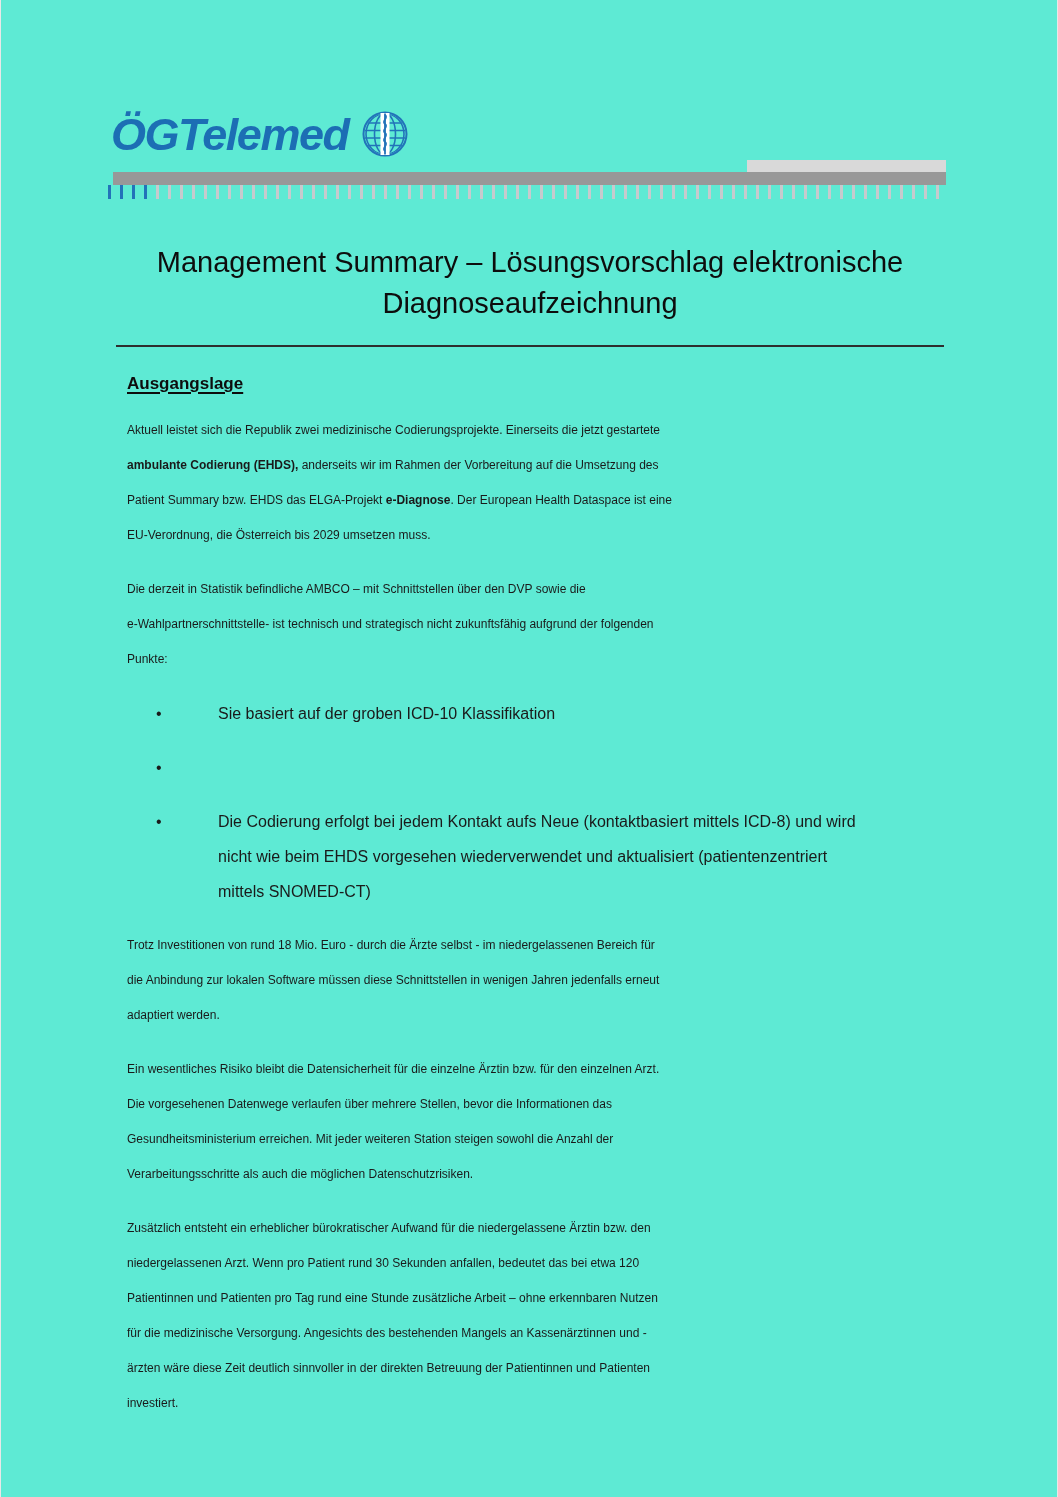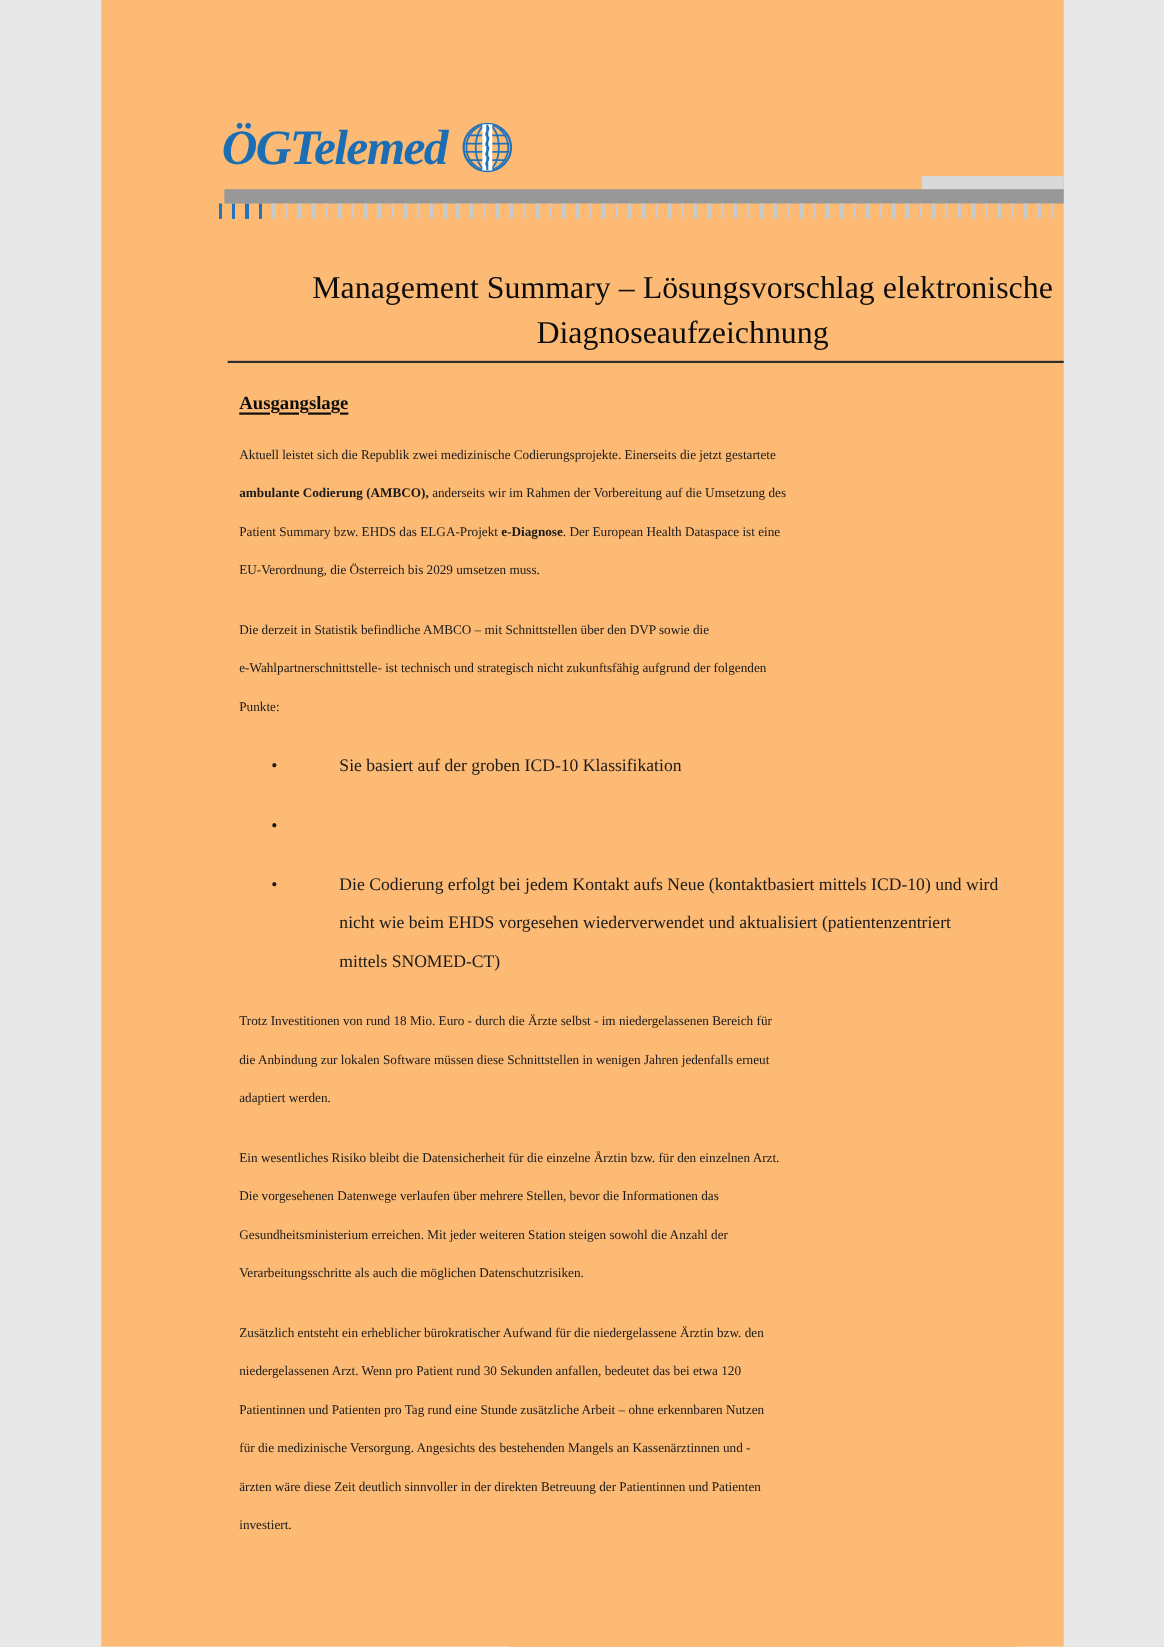--- a/index.html
+++ b/index.html
@@ -1,20 +1,20 @@
 <!DOCTYPE html>
 <html lang="de"><head>
 <meta charset="utf-8">
 <style>
   html,body{margin:0;padding:0;background:#e8e8e8;}
   .page{
     position:relative;
-    width:875px;height:1497px;
-    background:#fdba74;
-    font-family:Liberation Serif, serif;
+    width:1056px;height:1497px;
+    background:#5eead4;
+    font-family:Liberation Sans, sans-serif;
     color:#1a1a1a;
     overflow:hidden;
     margin:0 auto;
   }
   
   .logo-row{
     position:absolute;left:110px;top:109px;
     display:flex;align-items:center;gap:12px;
   }
   .logo-text{
@@ -47,21 +47,21 @@
     position:absolute;left:126px;top:240px;width:806px;
   }
   .doc-title{
     margin:2px -11px 0 -11px;
     font-size:29px;
     font-weight:normal;
     line-height:41px;
     text-align:center;
     color:#0d0d0d;
     white-space:pre-line;
-    padding-bottom:4px;
+    padding-bottom:21px;
     border-bottom:2px solid #2e2e2e;
   }
   .section-heading{
     margin:27px 0 0 0;
     font-size:17px;
     font-weight:bold;
     color:#0d0d0d;
     text-decoration:underline;
     text-decoration-thickness:2px;
     text-underline-offset:3px;
@@ -123,39 +123,39 @@
   </div>
 
   <div class="main">
 
     <h1 class="doc-title">Management Summary – Lösungsvorschlag elektronische
 Diagnoseaufzeichnung</h1>
 
     <h2 class="section-heading">Ausgangslage</h2>
 
     <p class="body-par"><span>Aktuell leistet sich die Republik zwei medizinische Codierungsprojekte. Einerseits die jetzt gestartete
-</span><b>ambulante Codierung (AMBCO),</b><span> anderseits wir im Rahmen der Vorbereitung auf die Umsetzung des
+</span><b>ambulante Codierung (EHDS),</b><span> anderseits wir im Rahmen der Vorbereitung auf die Umsetzung des
 Patient Summary bzw. EHDS das ELGA-Projekt </span><b>e-Diagnose</b><span>. Der European Health Dataspace ist eine
 EU-Verordnung, die Österreich bis 2029 umsetzen muss.</span></p>
 
     <p class="body-par">Die derzeit in Statistik befindliche AMBCO – mit Schnittstellen über den DVP sowie die
 e-Wahlpartnerschnittstelle- ist technisch und strategisch nicht zukunftsfähig aufgrund der folgenden
 Punkte:</p>
 
     <ul class="bullets">
       <li class="bullet-item">
         <span class="bullet-marker">•</span>
         <span class="bullet-text">Sie basiert auf der groben ICD-10 Klassifikation</span>
       </li>
       <li class="bullet-item">
         <span class="bullet-marker">•</span>
       </li>
       <li class="bullet-item">
         <span class="bullet-marker">•</span>
-        <span class="bullet-text">Die Codierung erfolgt bei jedem Kontakt aufs Neue (kontaktbasiert mittels ICD-10) und wird
+        <span class="bullet-text">Die Codierung erfolgt bei jedem Kontakt aufs Neue (kontaktbasiert mittels ICD-8) und wird
 nicht wie beim EHDS vorgesehen wiederverwendet und aktualisiert (patientenzentriert
 mittels SNOMED-CT)</span>
       </li>
     </ul>
 
     <p class="body-par">Trotz Investitionen von rund 18 Mio. Euro - durch die Ärzte selbst - im niedergelassenen Bereich für
 die Anbindung zur lokalen Software müssen diese Schnittstellen in wenigen Jahren jedenfalls erneut
 adaptiert werden.</p>
 
     <p class="body-par">Ein wesentliches Risiko bleibt die Datensicherheit für die einzelne Ärztin bzw. für den einzelnen Arzt.

